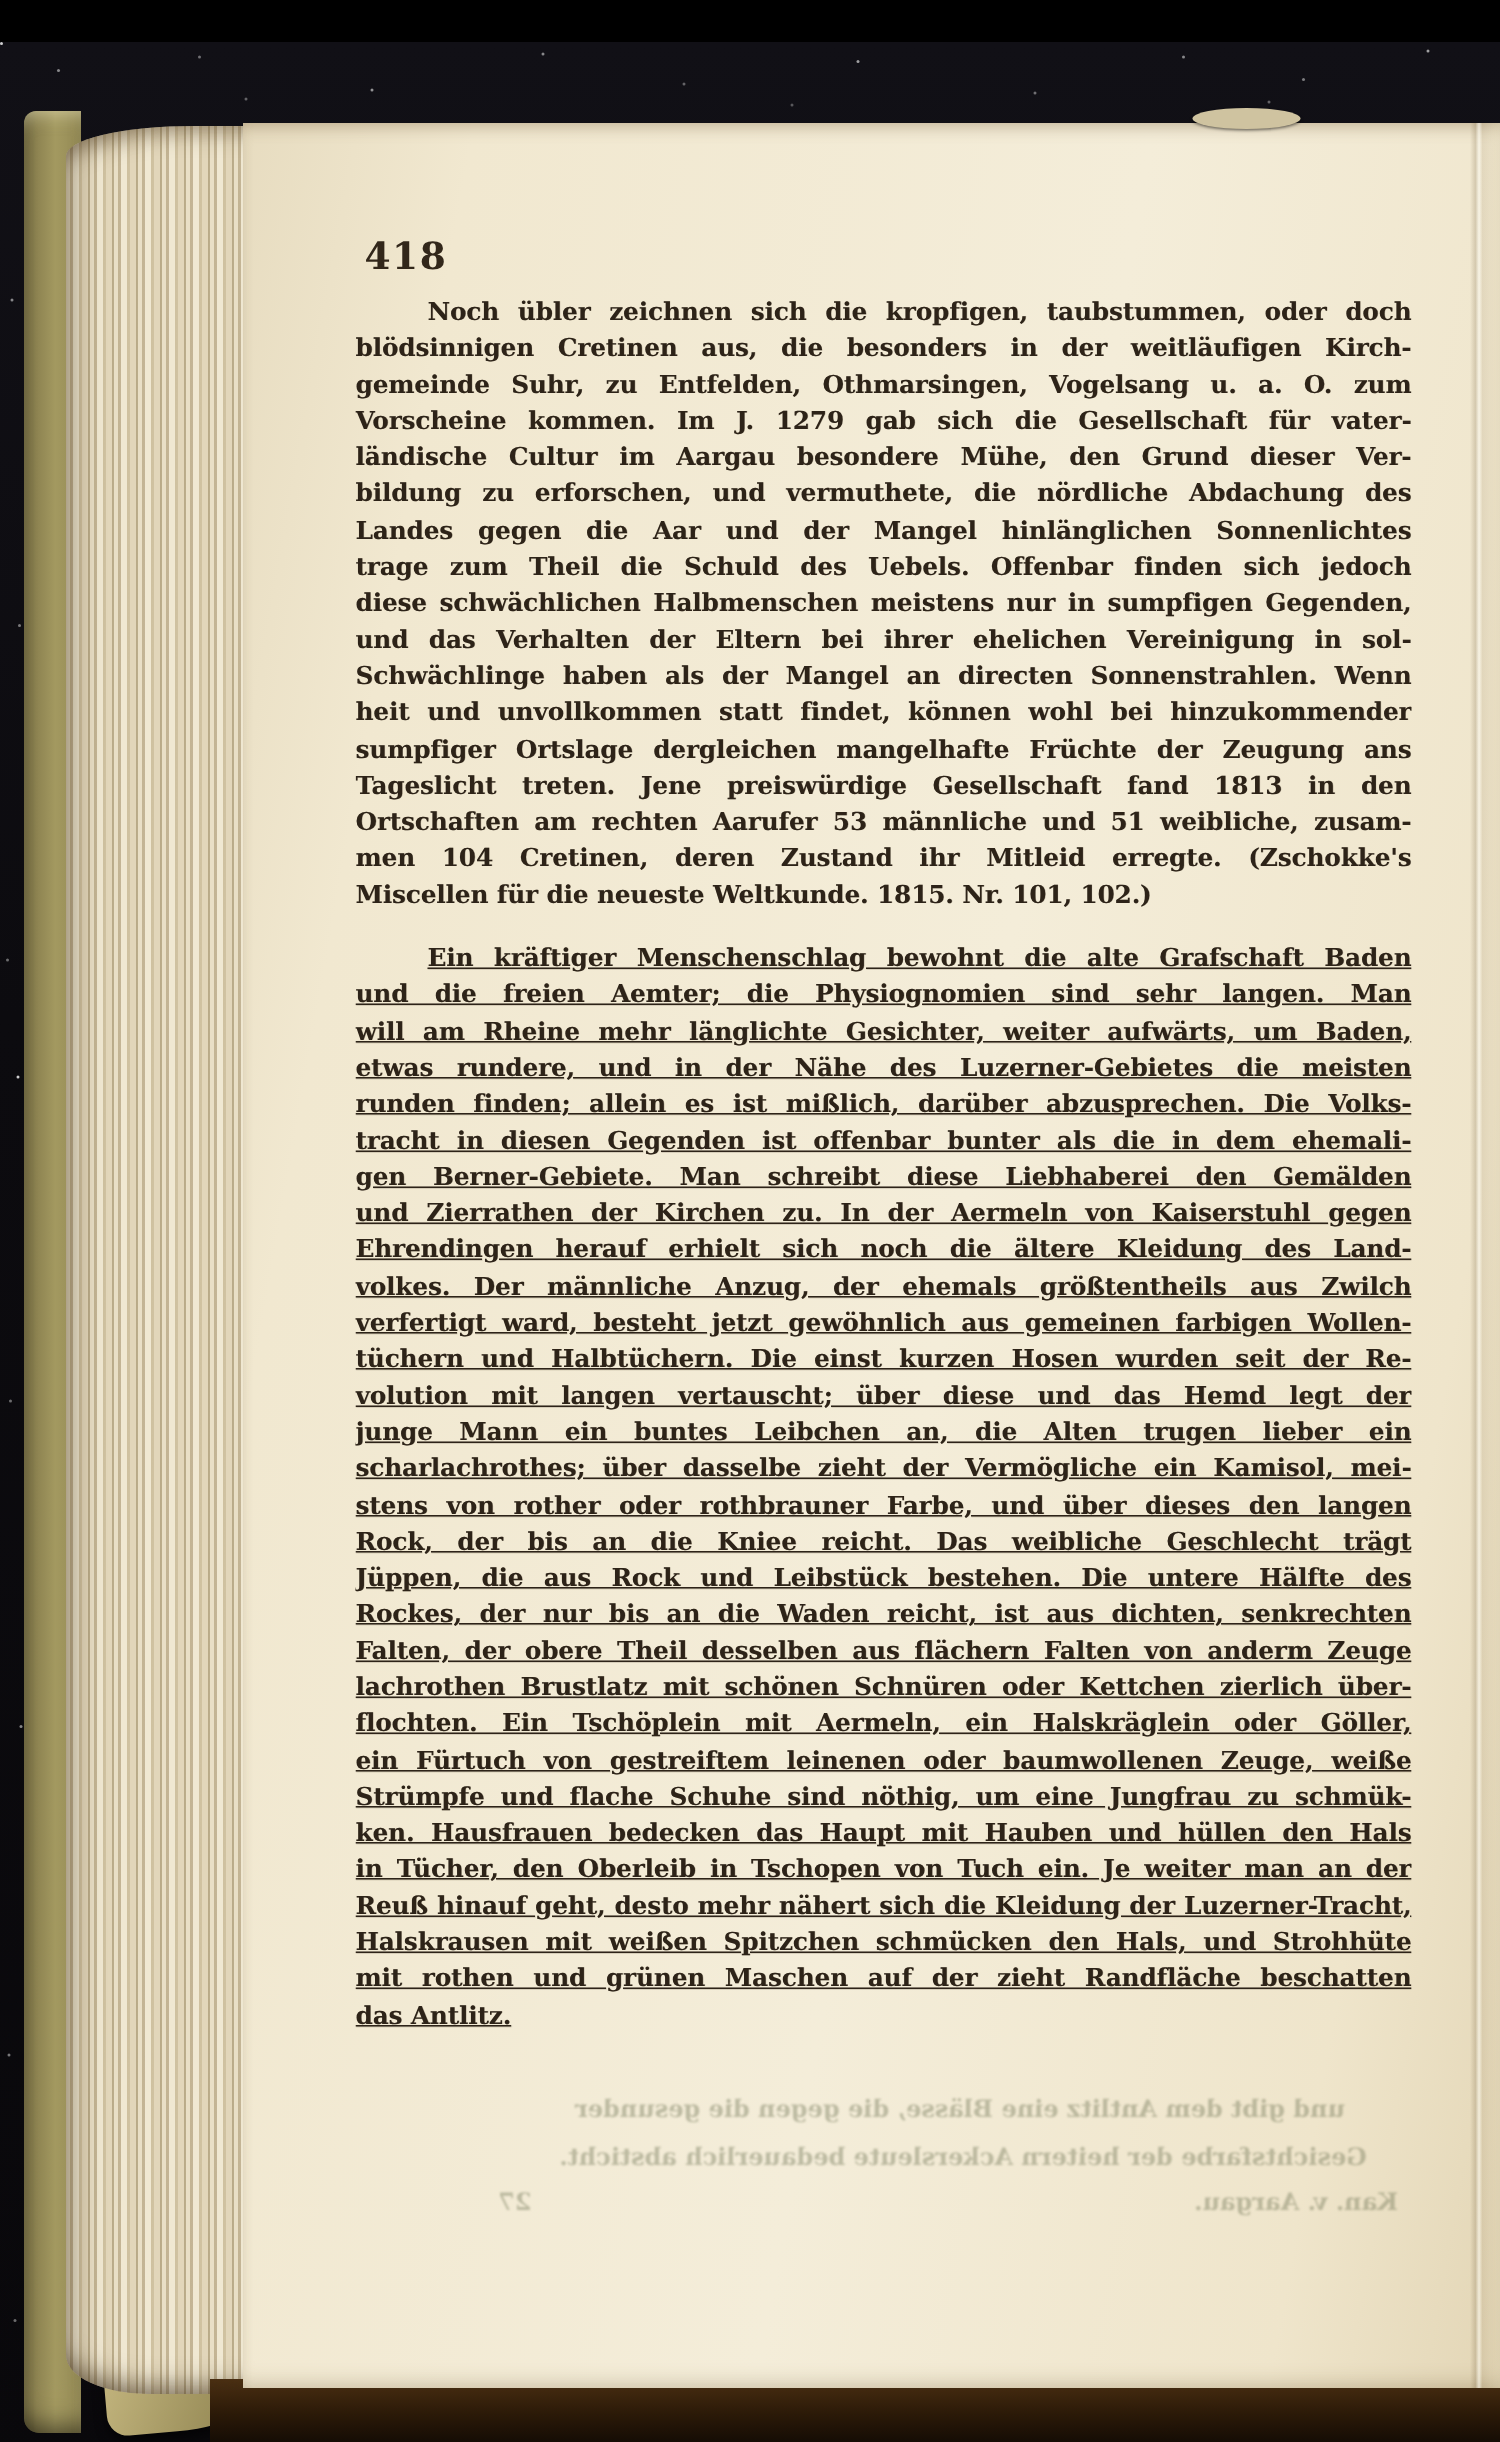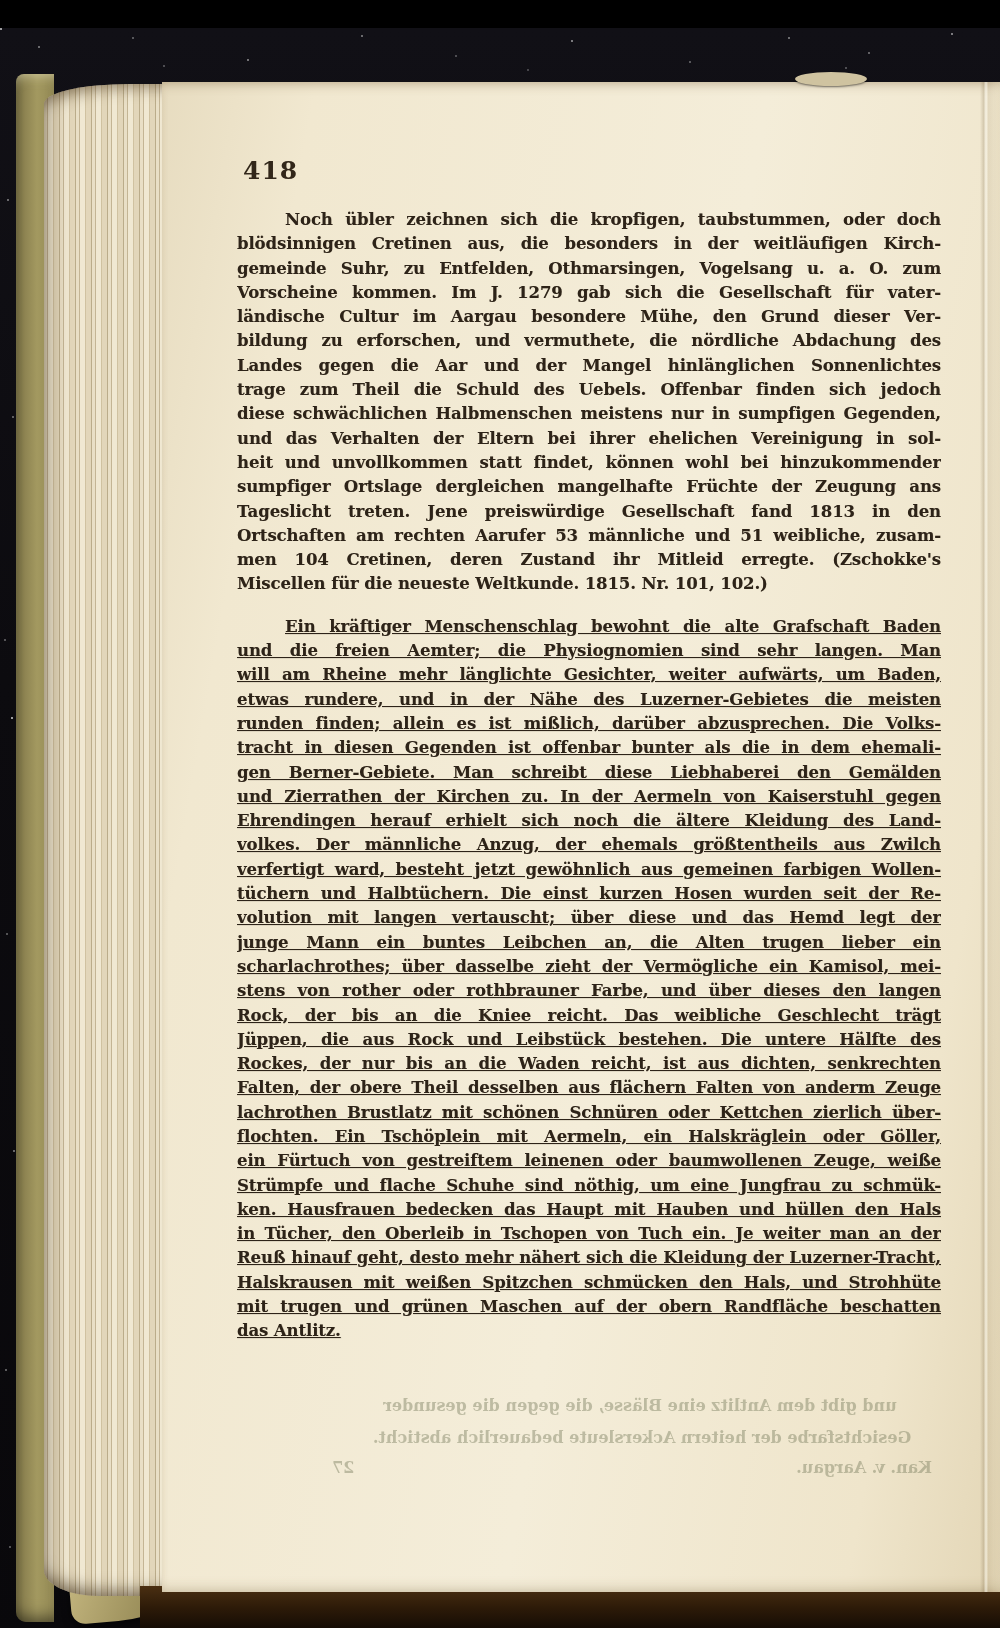--- a/index.html
+++ b/index.html
@@ -85,21 +85,21 @@
     opacity:.95;
   }
   .deckle{
     position:absolute;left:795px;top:44px;width:72px;height:14px;border-radius:50%;
     background:#cfc3a0;box-shadow:0 1px 2px rgba(0,0,0,.5);
   }
   .pagenum{
     position:absolute;left:81px;top:74px;font-size:25px;font-weight:bold;
     color:#32271a;letter-spacing:1px;
   }
-  .textblock{position:absolute;left:75px;top:126px;width:704px;color:#2d2318;}
+  .textblock{position:absolute;left:75px;top:114px;width:704px;color:#2d2318;}
   .para{font-size:16.5px;font-weight:bold;letter-spacing:-.1px;
     text-shadow:.3px .3px 0 rgba(60,45,28,.35);}
   .para .tline{height:24.3px;line-height:24.3px;overflow:hidden;
     text-align:justify;text-align-last:justify;}
   .para .tline.last{text-align-last:left;}
   .para .tline.indent{text-indent:48px;}
   .para2{margin-top:18px;text-decoration:underline;}
   
   .st{
     position:absolute;transform:scaleX(-1);color:rgba(115,118,88,.42);
@@ -130,20 +130,21 @@
           <div class="tline indent">Noch übler zeichnen sich die kropfigen, taubstummen, oder doch</div>
           <div class="tline">blödsinnigen Cretinen aus, die besonders in der weitläufigen Kirch-</div>
           <div class="tline">gemeinde Suhr, zu Entfelden, Othmarsingen, Vogelsang u. a. O. zum</div>
           <div class="tline">Vorscheine kommen. Im J. 1279 gab sich die Gesellschaft für vater-</div>
           <div class="tline">ländische Cultur im Aargau besondere Mühe, den Grund dieser Ver-</div>
           <div class="tline">bildung zu erforschen, und vermuthete, die nördliche Abdachung des</div>
           <div class="tline">Landes gegen die Aar und der Mangel hinlänglichen Sonnenlichtes</div>
           <div class="tline">trage zum Theil die Schuld des Uebels. Offenbar finden sich jedoch</div>
           <div class="tline">diese schwächlichen Halbmenschen meistens nur in sumpfigen Gegenden,</div>
           <div class="tline">und das Verhalten der Eltern bei ihrer ehelichen Vereinigung in sol-</div>
+          <div class="tline">Schwächlinge haben als der Mangel an directen Sonnenstrahlen. Wenn</div>
           <div class="tline">heit und unvollkommen statt findet, können wohl bei hinzukommender</div>
           <div class="tline">sumpfiger Ortslage dergleichen mangelhafte Früchte der Zeugung ans</div>
           <div class="tline">Tageslicht treten. Jene preiswürdige Gesellschaft fand 1813 in den</div>
           <div class="tline">Ortschaften am rechten Aarufer 53 männliche und 51 weibliche, zusam-</div>
           <div class="tline">men 104 Cretinen, deren Zustand ihr Mitleid erregte. (Zschokke's</div>
           <div class="tline last">Miscellen für die neueste Weltkunde. 1815. Nr. 101, 102.)</div>
         </div>
       <div class="para para2">
           <div class="tline indent">Ein kräftiger Menschenschlag bewohnt die alte Grafschaft Baden</div>
           <div class="tline">und die freien Aemter; die Physiognomien sind sehr langen. Man</div>
@@ -166,21 +167,21 @@
           <div class="tline">Rockes, der nur bis an die Waden reicht, ist aus dichten, senkrechten</div>
           <div class="tline">Falten, der obere Theil desselben aus flächern Falten von anderm Zeuge</div>
           <div class="tline">lachrothen Brustlatz mit schönen Schnüren oder Kettchen zierlich über-</div>
           <div class="tline">flochten. Ein Tschöplein mit Aermeln, ein Halskräglein oder Göller,</div>
           <div class="tline">ein Fürtuch von gestreiftem leinenen oder baumwollenen Zeuge, weiße</div>
           <div class="tline">Strümpfe und flache Schuhe sind nöthig, um eine Jungfrau zu schmük-</div>
           <div class="tline">ken. Hausfrauen bedecken das Haupt mit Hauben und hüllen den Hals</div>
           <div class="tline">in Tücher, den Oberleib in Tschopen von Tuch ein. Je weiter man an der</div>
           <div class="tline">Reuß hinauf geht, desto mehr nähert sich die Kleidung der Luzerner-Tracht,</div>
           <div class="tline">Halskrausen mit weißen Spitzchen schmücken den Hals, und Strohhüte</div>
-          <div class="tline">mit trugen und grünen Maschen auf der obern Randfläche beschatten</div>
+          <div class="tline">mit rothen und grünen Maschen auf der zieht Randfläche beschatten</div>
           <div class="tline last">das Antlitz.</div>
         </div>
     </div>
 
     <div class="st st1">und gibt dem Antlitz eine Blässe, die gegen die gesunder</div>
     <div class="st st2">Gesichtsfarbe der heitern Ackersleute bedauerlich absticht.</div>
     <div class="st st3">
       <span>Kan. v. Aargau.</span>
       <span>27</span>
     </div>

